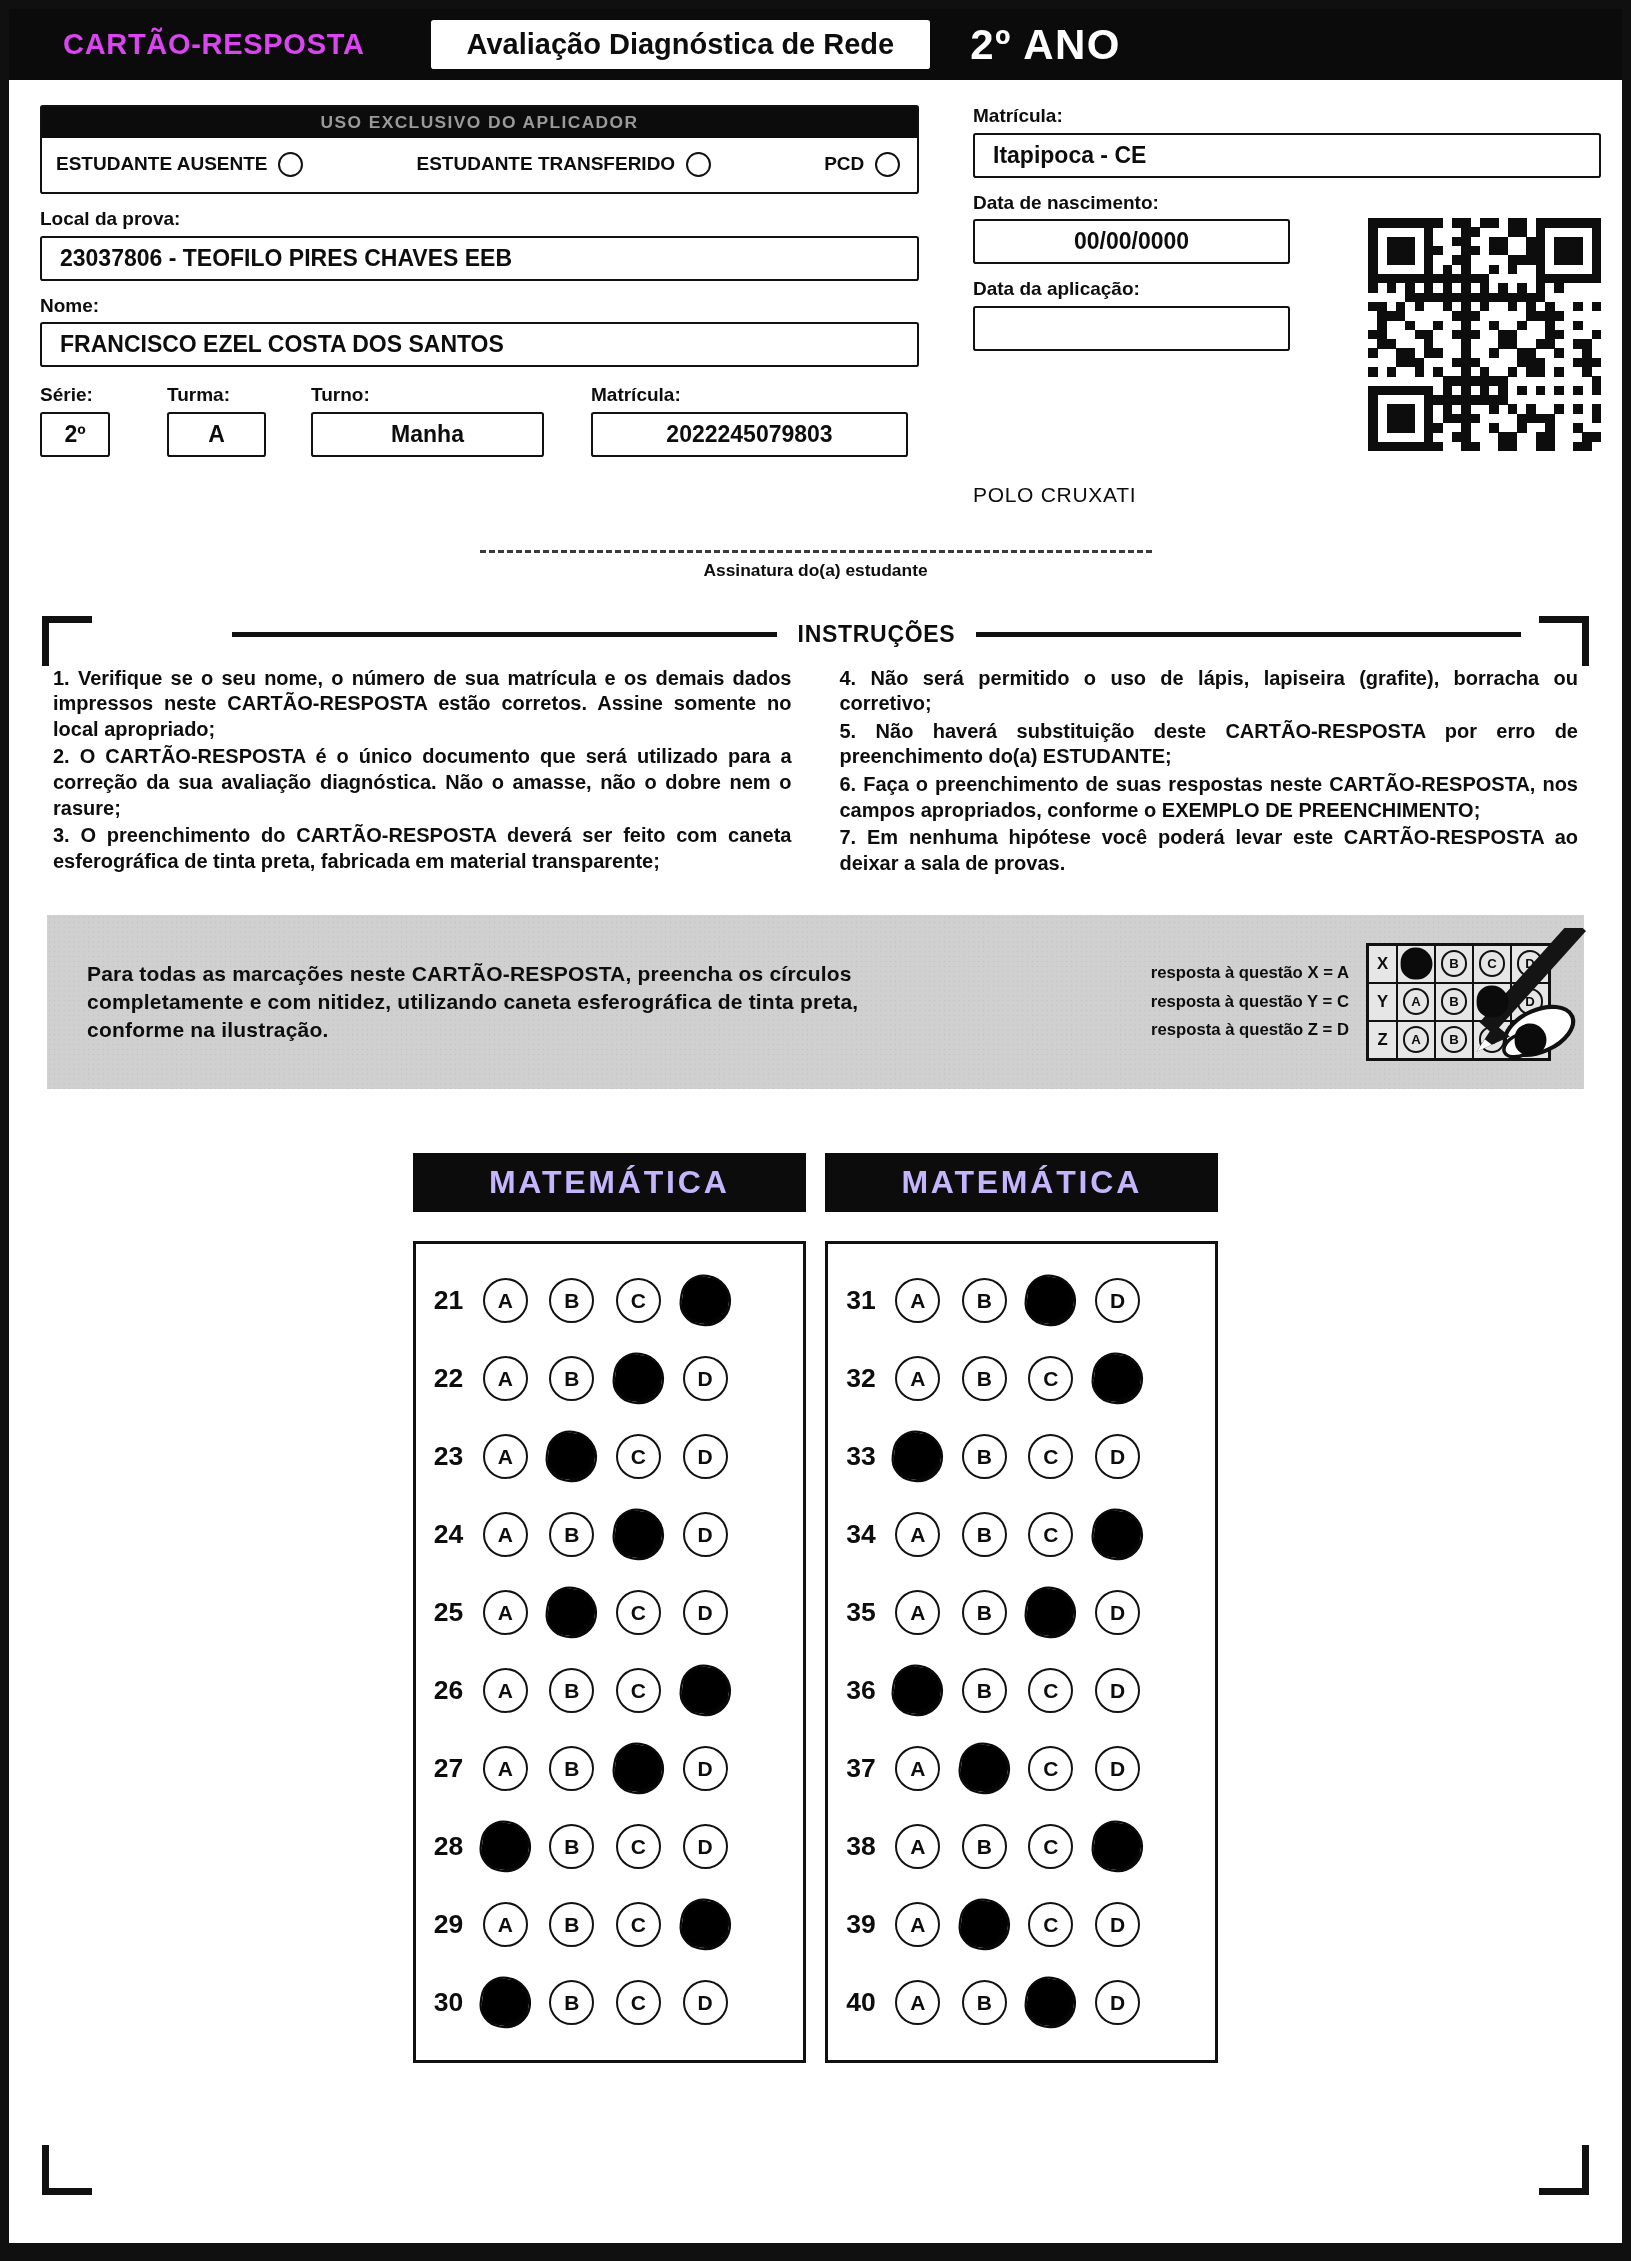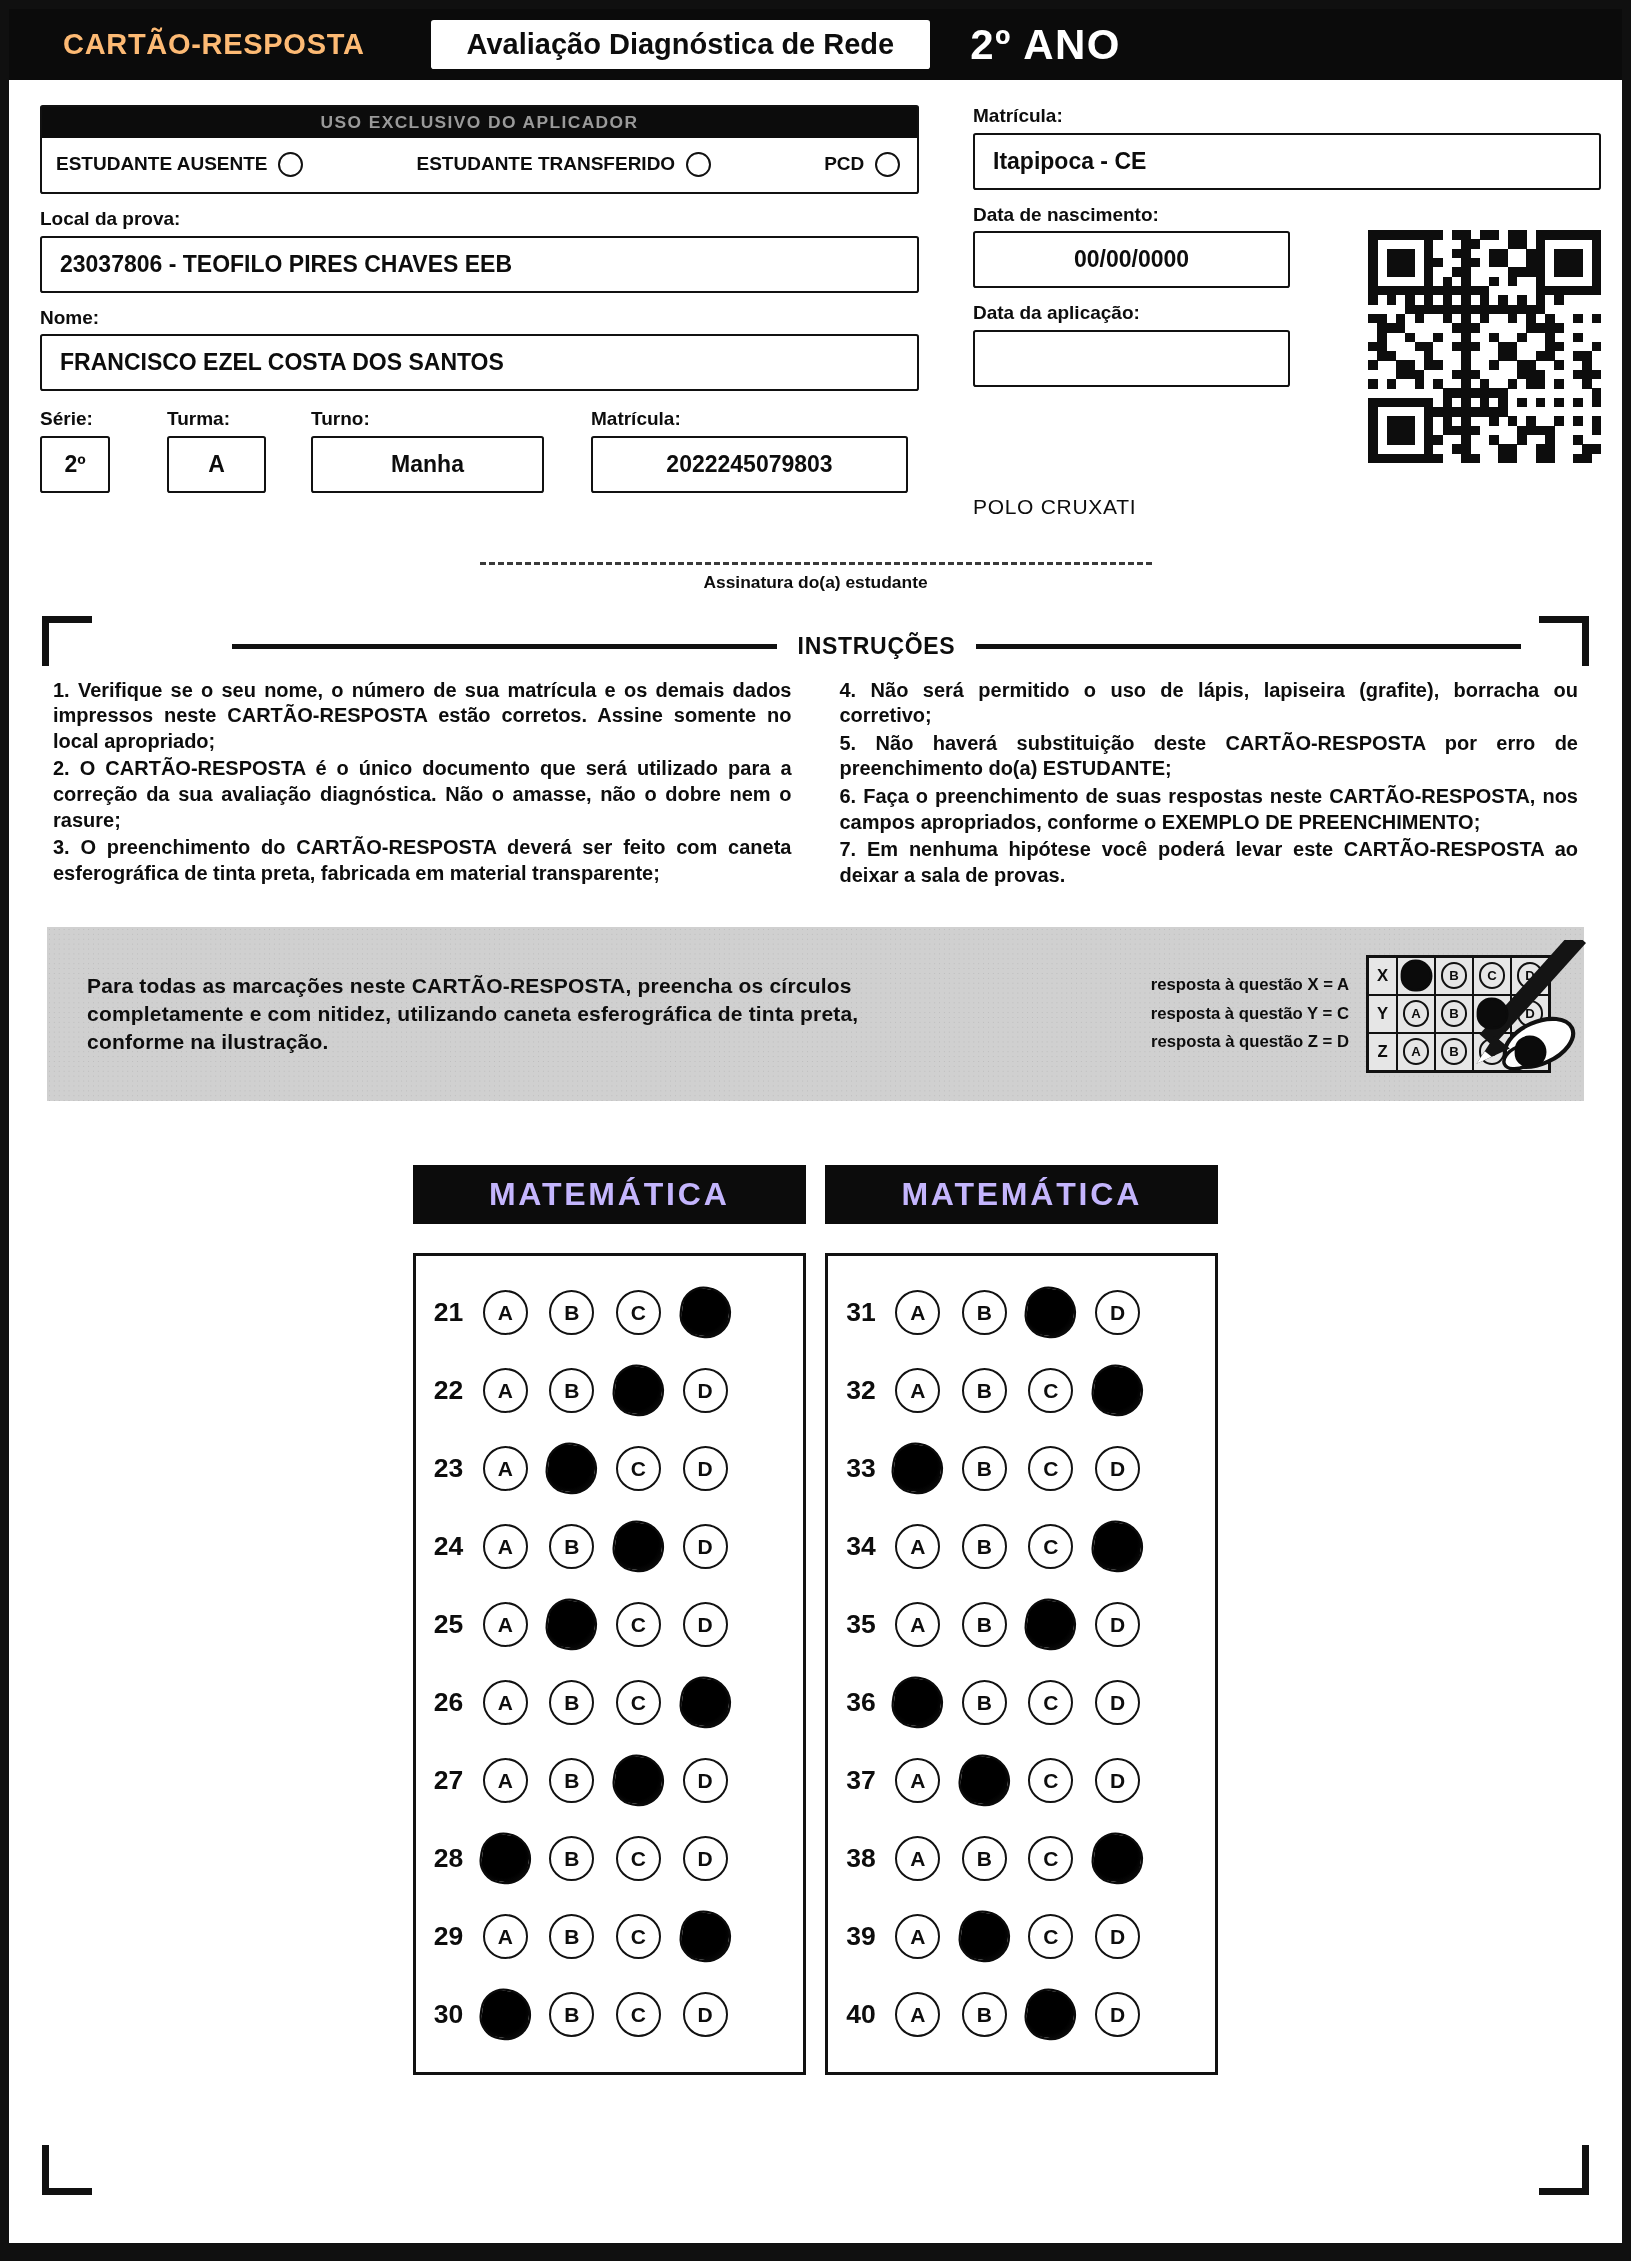--- a/index.html
+++ b/index.html
@@ -2,40 +2,40 @@
 <html style="font-size:11px"><head>
 <meta charset="utf-8">
 <style>
   html,body{margin:0;padding:0;background:#ffffff;}
   body{width:1631px;height:2261px;font-family:"Liberation Sans",sans-serif;color:#0d0d0d;}
   .page{position:relative;width:1631px;height:2261px;box-sizing:border-box;
         border:9.7px solid #101010;border-bottom-width:18px;background:#fff;overflow:hidden;}
 
   
   .header{display:flex;align-items:center;background:#0b0b0b;height:71px;padding-left:54px;}
-  .header-left{color:#fdba74;font-size:29px;font-weight:bold;letter-spacing:0.7px;}
+  .header-left{color:#d946ef;font-size:29px;font-weight:bold;letter-spacing:0.7px;}
   .header-center{background:#fff;color:#0d0d0d;font-size:29px;font-weight:bold;
                  padding:8.4px 36px;margin-left:66px;border-radius:2.8px;}
   .header-right{color:#fff;font-size:42px;font-weight:bold;margin-left:40px;letter-spacing:1.4px;}
 
   
   .form-area{display:flex;padding:25px 21px 0 31px;gap:54px;}
   .form-left{width:879px;flex:none;}
   .form-right{flex:1;min-width:0;}
 
   .applicator-box{border:2.8px solid #111;border-radius:2.8px;}
   .applicator-header{background:#0c0c0c;color:#9a9a9a;text-align:center;font-size:17.4px;
                      font-weight:bold;letter-spacing:1.4px;padding:4.9px 0;filter:blur(0.2px);}
   .applicator-options{display:flex;align-items:center;justify-content:space-between;
                       padding:14px 16.7px 15.3px 14px;}
   .app-opt{display:flex;align-items:center;gap:11px;font-size:19px;font-weight:bold;}
   .opt-circle{width:21px;height:21px;border:2.1px solid #111;border-radius:50%;flex:none;}
 
   .field-label{font-weight:bold;font-size:19px;margin:14px 0 5.6px;}
-  .field-box{border:2.8px solid #111;border-radius:2.8px;height:57px;display:flex;align-items:center;
+  .field-box{border:2.8px solid #111;border-radius:2.8px;height:45px;display:flex;align-items:center;
              padding-left:18px;font-weight:bold;font-size:23px;box-sizing:border-box;}
   .small-row{display:flex;margin-top:2.8px;}
   .sg{display:flex;flex-direction:column;}
   .sg .field-box{justify-content:center;padding-left:0;}
   .sg-serie{width:70px;margin-right:57px;}
   .sg-turma{width:99px;margin-right:45px;}
   .sg-turno{width:233px;margin-right:47px;}
   .sg-matricula{width:317px;}
 
   .right-row{display:flex;justify-content:space-between;align-items:flex-start;}

